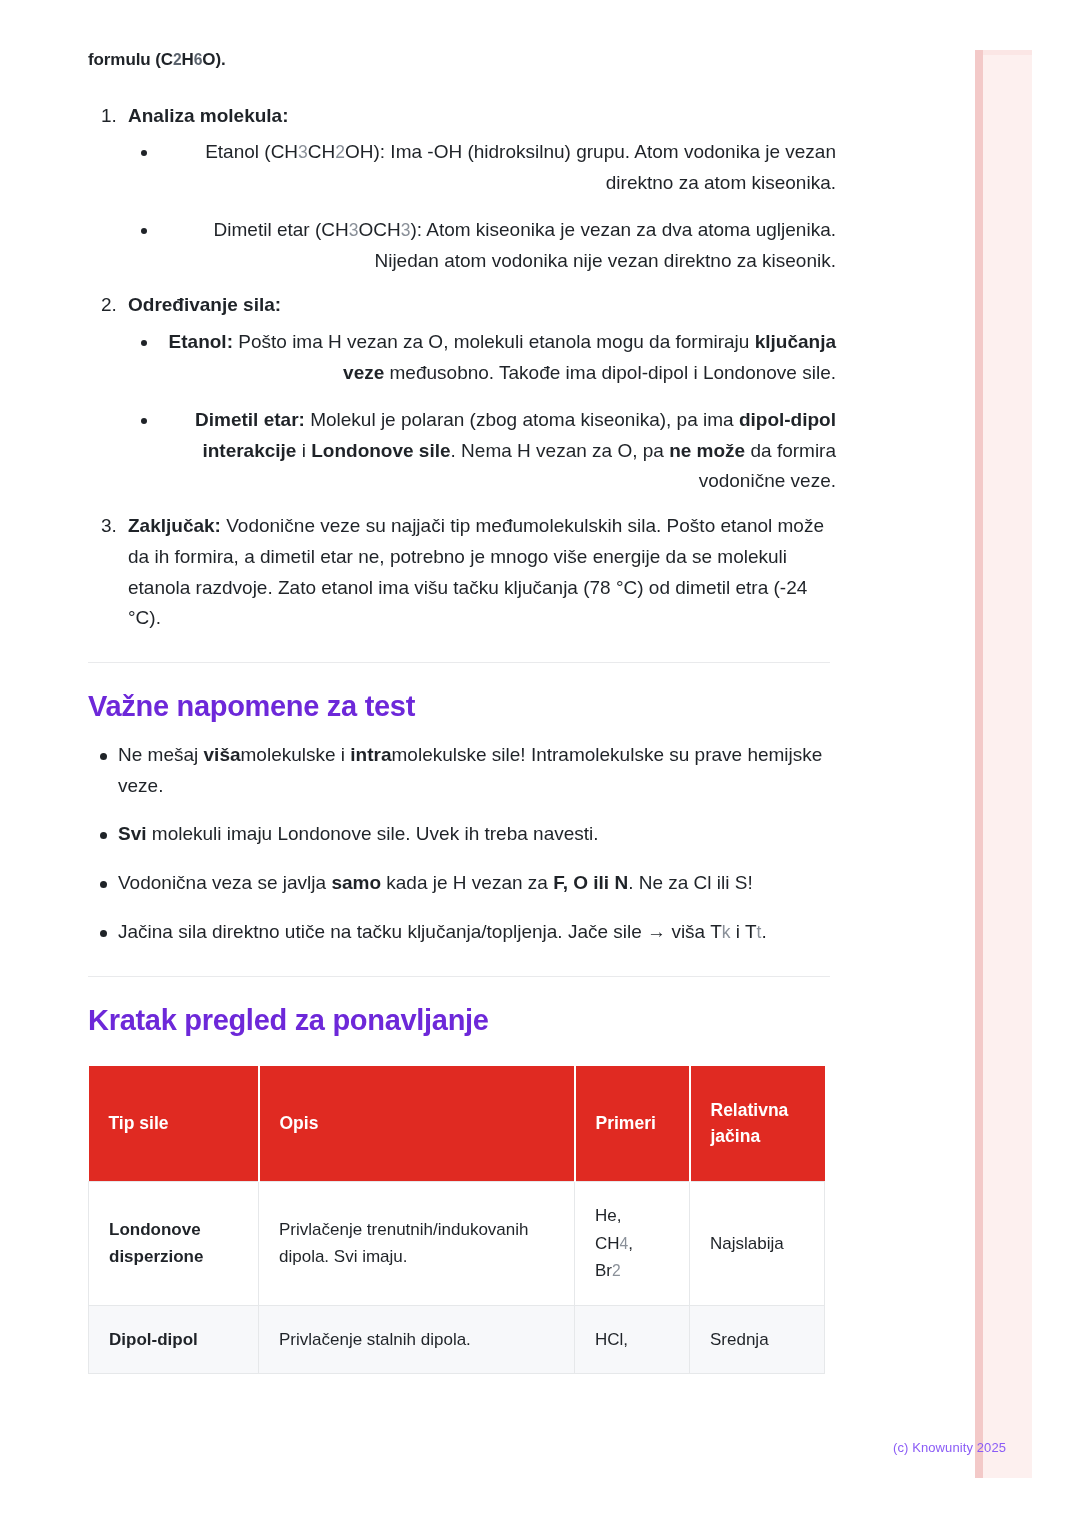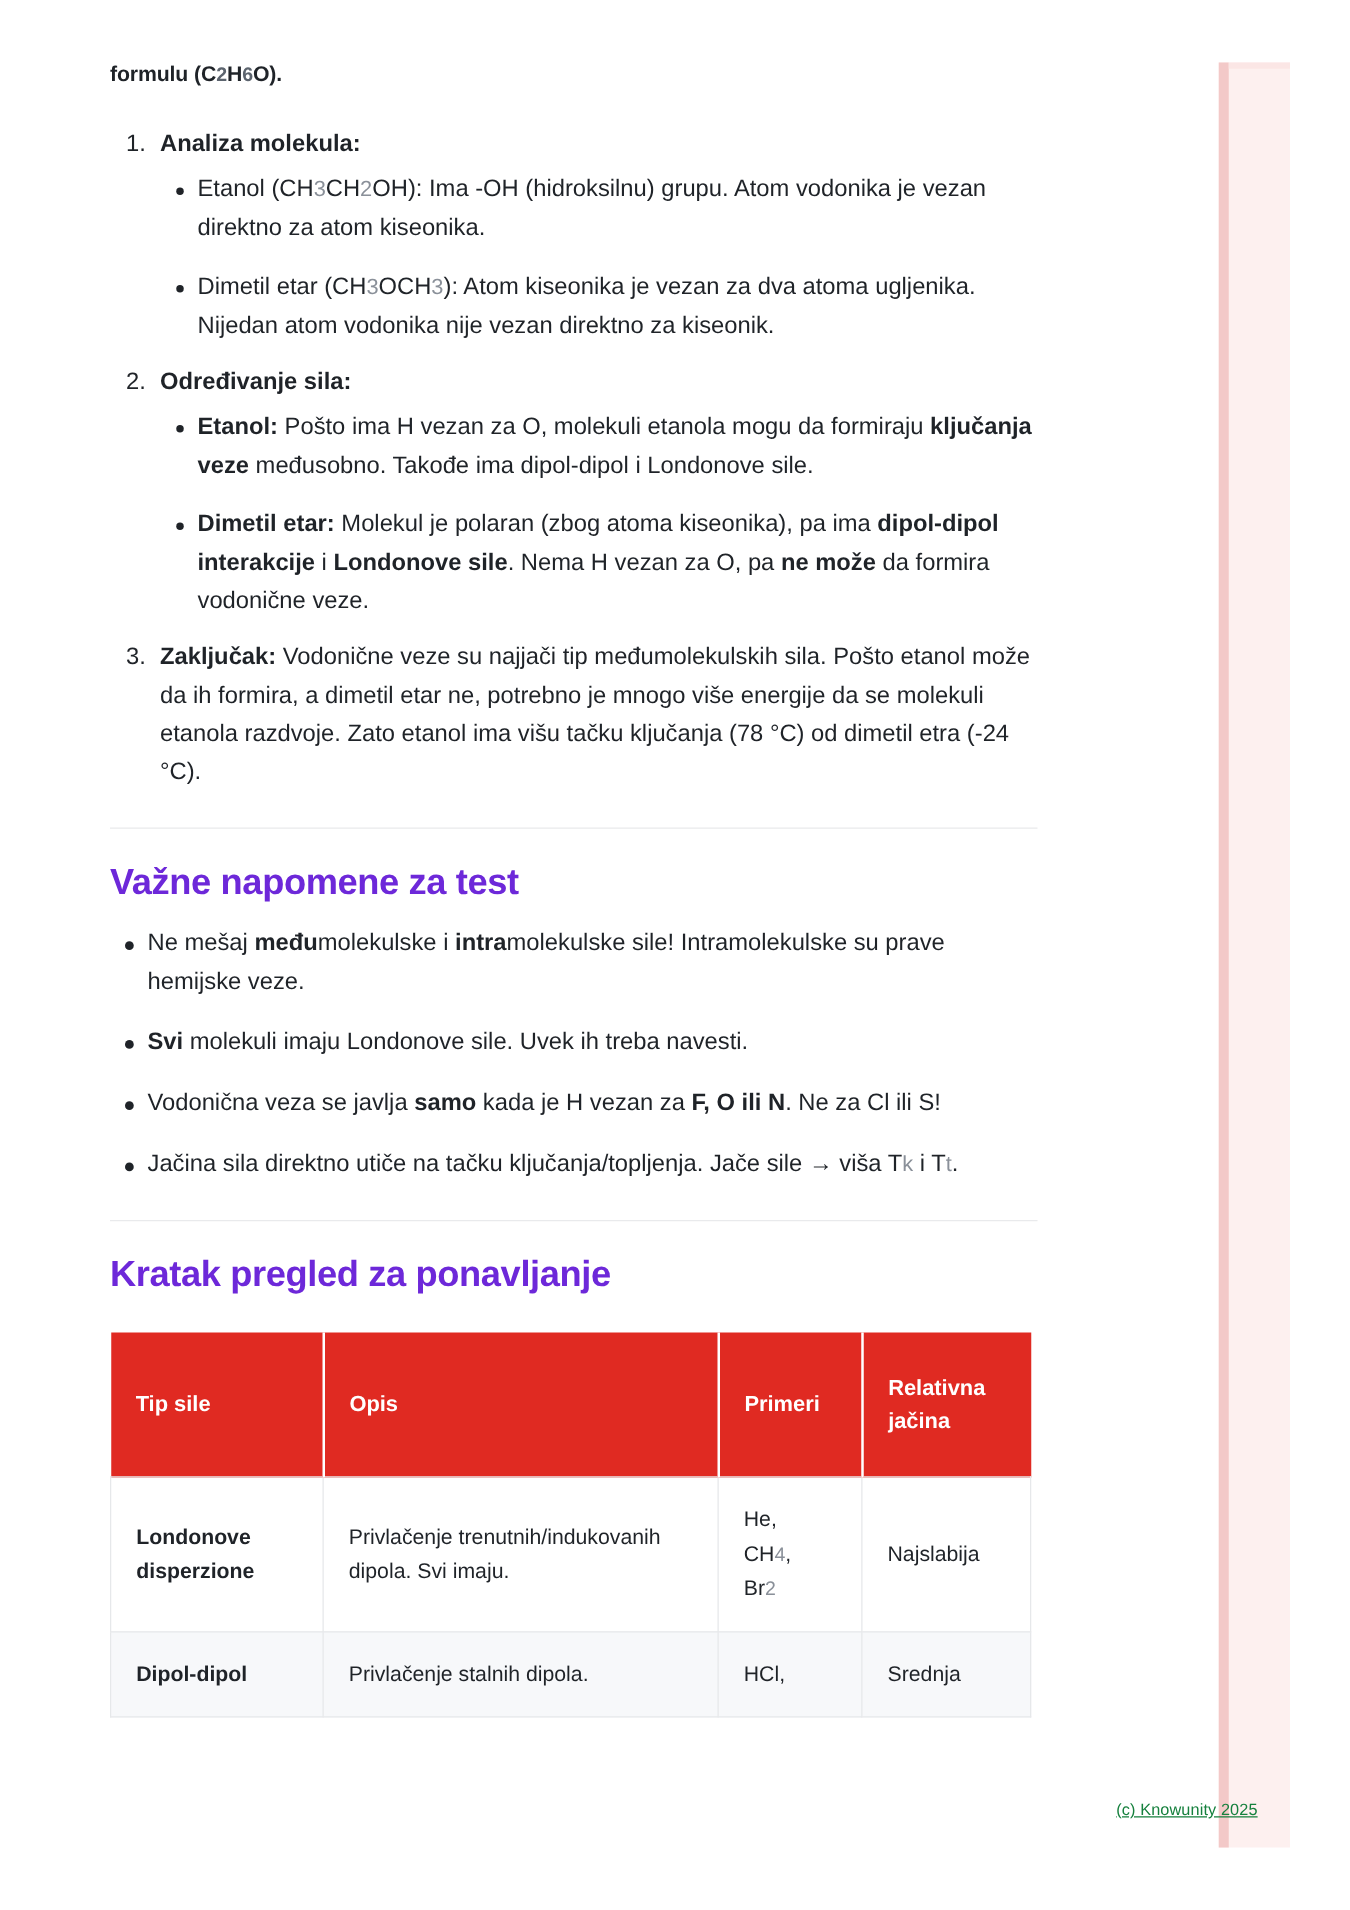--- a/index.html
+++ b/index.html
@@ -42,24 +42,23 @@
     height: 5px;
     background: #fbe6e5;
   }
 
   
   #watermark {
     position: absolute;
     left: 893px;
     top: 1440px;
     font-size: 13px;
-    color: #15803d;
+    color: #8b5cf6;
     white-space: nowrap;
     letter-spacing: .1px;
-    text-decoration: underline;
   }
 
   
   #content {
     position: absolute;
     left: 88px;
     top: 48px;
     width: 748px;
   }
 
@@ -88,20 +87,21 @@
   ul.sub {
     margin: 6px 0 14px 0;
     padding: 0 0 0 30px;
     list-style: none;
   }
   ul.sub > li {
     position: relative;
     font-size: 19px;
     line-height: 1.62;
     margin-bottom: 16px;
+    text-align: right;
   }
   ul.sub > li:last-child { margin-bottom: 4px; }
   ul.sub > li::before {
     content: "";
     position: absolute;
     left: -17px;
     top: 13px;
     width: 6px;
     height: 6px;
     border-radius: 50%;
@@ -225,21 +225,21 @@
 
     <li><strong>Zaključak:</strong><span> Vodonične veze su najjači tip međumolekulskih sila. Pošto etanol može da ih formira, a dimetil etar ne, potrebno je mnogo više energije da se molekuli etanola razdvoje. Zato etanol ima višu tačku ključanja (78 °C) od dimetil etra (-24 °C).</span></li>
 
   </ol>
 
   <hr class="rule">
 
   <h2 class="section-title">Važne napomene za test</h2>
 
   <ul class="notes">
-    <li><span>Ne mešaj </span><strong>među</strong><span>molekulske i </span><strong>intra</strong><span>molekulske sile! Intramolekulske su prave hemijske veze.</span></li>
+    <li><span>Ne mešaj </span><strong>viša</strong><span>molekulske i </span><strong>intra</strong><span>molekulske sile! Intramolekulske su prave hemijske veze.</span></li>
 
     <li><strong>Svi</strong><span> molekuli imaju Londonove sile. Uvek ih treba navesti.</span></li>
 
     <li><span>Vodonična veza se javlja </span><strong>samo</strong><span> kada je H vezan za </span><strong>F, O ili N</strong><span>. Ne za Cl ili S!</span></li>
 
     <li><span>Jačina sila direktno utiče na tačku ključanja/topljenja. Jače sile → viša T</span><span class="sub-char">k</span><span> i T</span><span class="sub-char">t</span><span>.</span></li>
   </ul>
 
   <hr class="rule">
 

